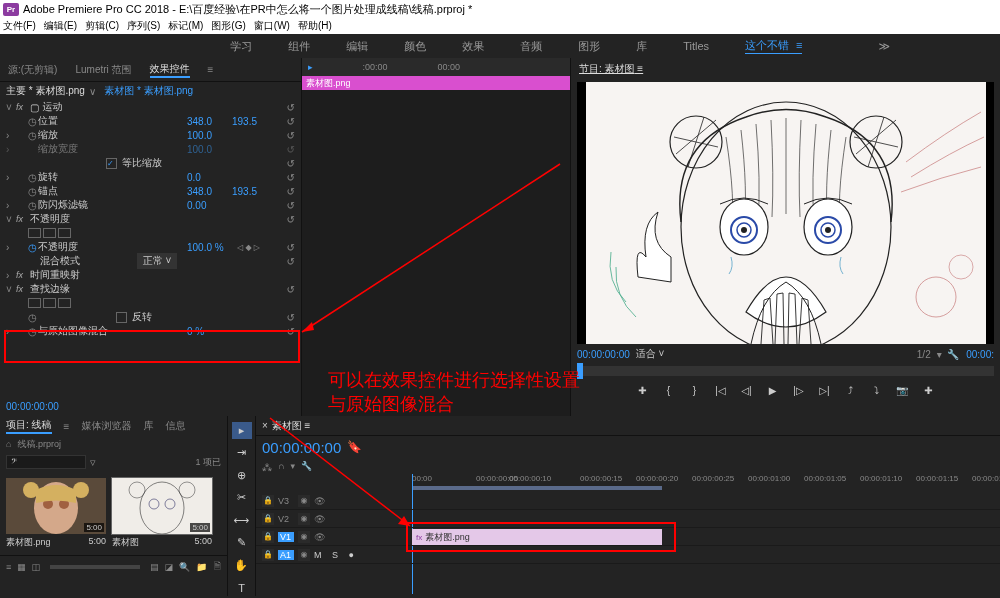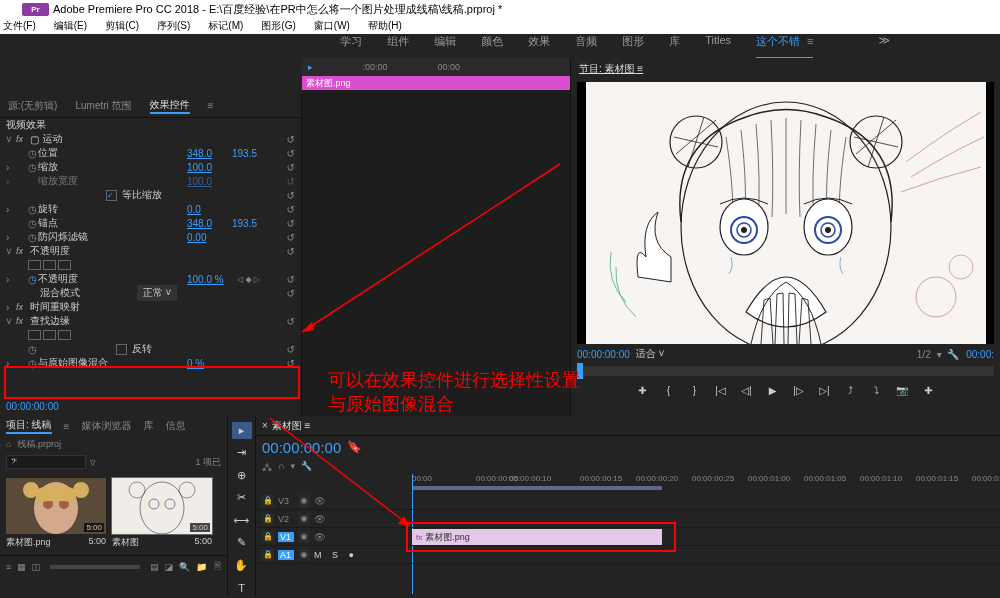--- a/index.html
+++ b/index.html
@@ -1,40 +1,40 @@
 <!DOCTYPE html>
 <html><head>
 <meta charset="utf-8">
 <style>
 * { margin: 0; padding: 0; box-sizing: border-box; font-family: "Microsoft YaHei", sans-serif; }
 body { background: #232323; color: #ccc; width: 1000px; height: 598px; font-size: 11px; overflow: hidden; position: relative; }
 .titlebar { height: 18px; background: #fff; color: #000; display: flex; align-items: center; padding: 0 3px; }
-.titlebar .logo { width: 27px; height: 13px; background: #8c3ba0; border-radius: 2px; margin-right: 4px; display: flex; align-items: center; justify-content: center; color: #fff; font-size: 8px; font-weight: bold; margin-left: 19px; }
-.menubar { height: 16px; background: #fff; color: #000; display: flex; align-items: center; padding: 0 3px; gap: 18px; font-size: 10px; }
+.titlebar .logo { width: 16px; height: 13px; background: #8c3ba0; border-radius: 2px; margin-right: 4px; display: flex; align-items: center; justify-content: center; color: #fff; font-size: 8px; font-weight: bold; }
+.menubar { height: 16px; background: #fff; color: #000; display: flex; align-items: center; padding: 0 3px; gap: 8px; font-size: 10px; }
 .menubar span { cursor: pointer; }
-.tabbar { height: 24px; background: #232323; display: flex; padding: 0 10px; gap: 25px; justify-content: flex-end; padding-right: 110px; font-size: 11px; }
+.tabbar { height: 24px; background: #232323; display: flex; align-items: center; padding: 0 10px; gap: 36px; justify-content: flex-end; padding-right: 110px; font-size: 11px; }
 .tabbar .tab { color: #999; cursor: pointer; }
 .tabbar .tab.active { color: #3a9eff; border-bottom: 1px solid #3a9eff; }
 .tabbar .tab .menu-icon { margin-left: 4px; }
 .tabbar .chevron { color: #999; margin-left: 40px; }
 .workspace { display: flex; height: 358px; position: relative; }
-.panel-left { width: 302px; background: #232323; border-right: 1px solid #111; position: relative; margin-top: 36px; }
+.panel-left { width: 302px; background: #232323; border-right: 1px solid #111; position: relative; }
 .panel-left-tabs { height: 24px; display: flex; align-items: center; padding: 0 8px; gap: 18px; border-bottom: 1px solid #111; font-size: 10px; }
 .panel-left-tabs .pt { color: #888; cursor: pointer; }
 .panel-left-tabs .pt.active { color: #ddd; border-bottom: 2px solid #3a9eff; }
 .panel-left-tabs .menu-icon { color: #888; }
 .breadcrumb { height: 18px; display: flex; align-items: center; padding: 0 6px; font-size: 10px; }
 .breadcrumb .bc1 { color: #ddd; }
 .breadcrumb .bc2 { color: #3a9eff; margin-left: 4px; }
 .props { font-size: 10px; }
 .props .row { display: flex; align-items: center; height: 14px; padding: 0 0 0 6px; }
 .props .row .caret { width: 10px; color: #888; }
 .props .row .fx { width: 14px; color: #aaa; font-style: italic; font-size: 9px; }
 .props .row .name { flex: 1; color: #ccc; }
-.props .row .val { color: #3a9eff; width: 45px; text-decoration: underline; }
+.props .row .val { color: #3a9eff; width: 45px; }
 .props .row .val2 { color: #3a9eff; width: 45px; }
 .props .row .kf { width: 10px; color: #888; }
 .props .row .reset { width: 24px; text-align: right; color: #888; padding-right: 6px; }
 .props .row .check { width: 11px; height: 11px; border: 1px solid #666; display: inline-block; margin-right: 5px; }
 .props .row .check.on::after { content: "✓"; color: #3a9eff; font-size: 8px; position: relative; top: -2px; }
 .props .row .indent { display: inline-block; }
 .props .section-header { color: #ccc; }
 .props .dropdown { background: #333; padding: 1px 6px; border: none; color: #ccc; margin-right: 3px; }
 .props .icon-sm { width: 13px; height: 10px; display: inline-block; border: 1px solid #666; margin-right: 2px; }
 .redbox1 { position: absolute; border: 2px solid red; left: 4px; top: 272px; width: 296px; height: 33px; pointer-events: none; }
@@ -133,24 +133,26 @@
 
 <div class="workspace">
 
   <div class="panel-left">
     <div class="panel-left-tabs">
       <span class="pt">源:(无剪辑)</span>
       <span class="pt">Lumetri 范围</span>
       <span class="pt active">效果控件</span>
       <span class="menu-icon">≡</span>
     </div>
+    <div class="breadcrumb">
+      <span class="bc1">主要 * 素材图.png</span>
+      <span style="color:#888;margin:0 4px">∨</span>
+      <span class="bc2">素材图 * 素材图.png</span>
+    </div>
     <div class="props">
-      <div class="row section-header">
-          <span class="name">视频效果</span>
-        </div>
       <div class="row">
           <span class="caret">˅</span>
           <span class="fx">fx</span>
           <span style="margin-right:3px">▢</span>
           <span class="name">运动</span>
           <span class="reset">↺</span>
         </div>
       <div class="row">
           <span class="indent" style="width:22px"></span>
           <span class="kf">◷</span>

